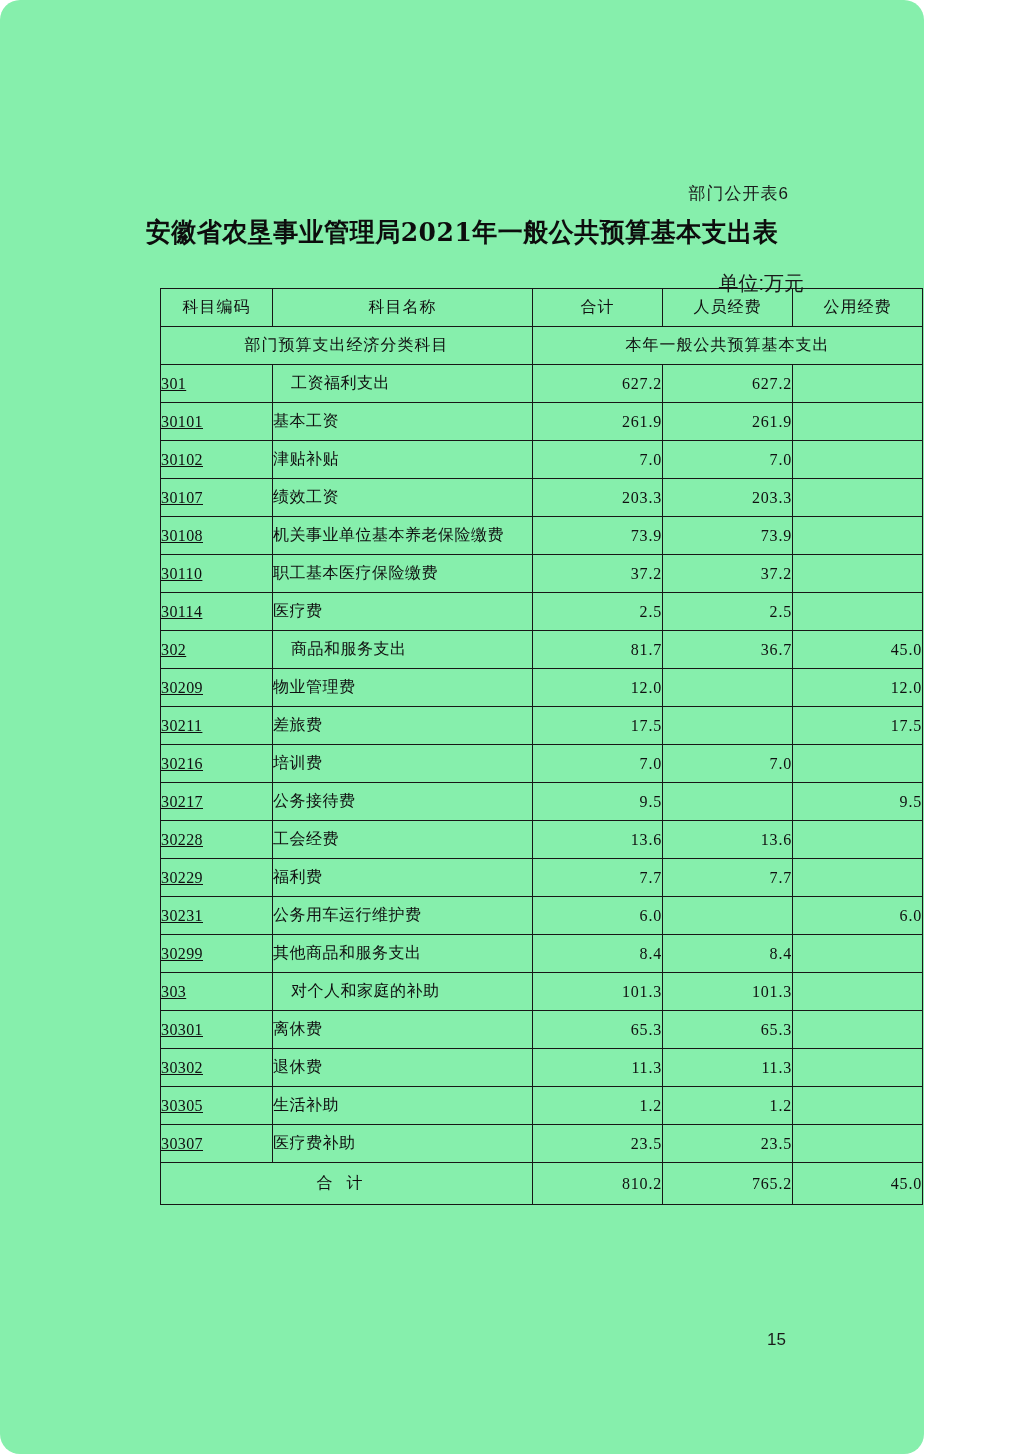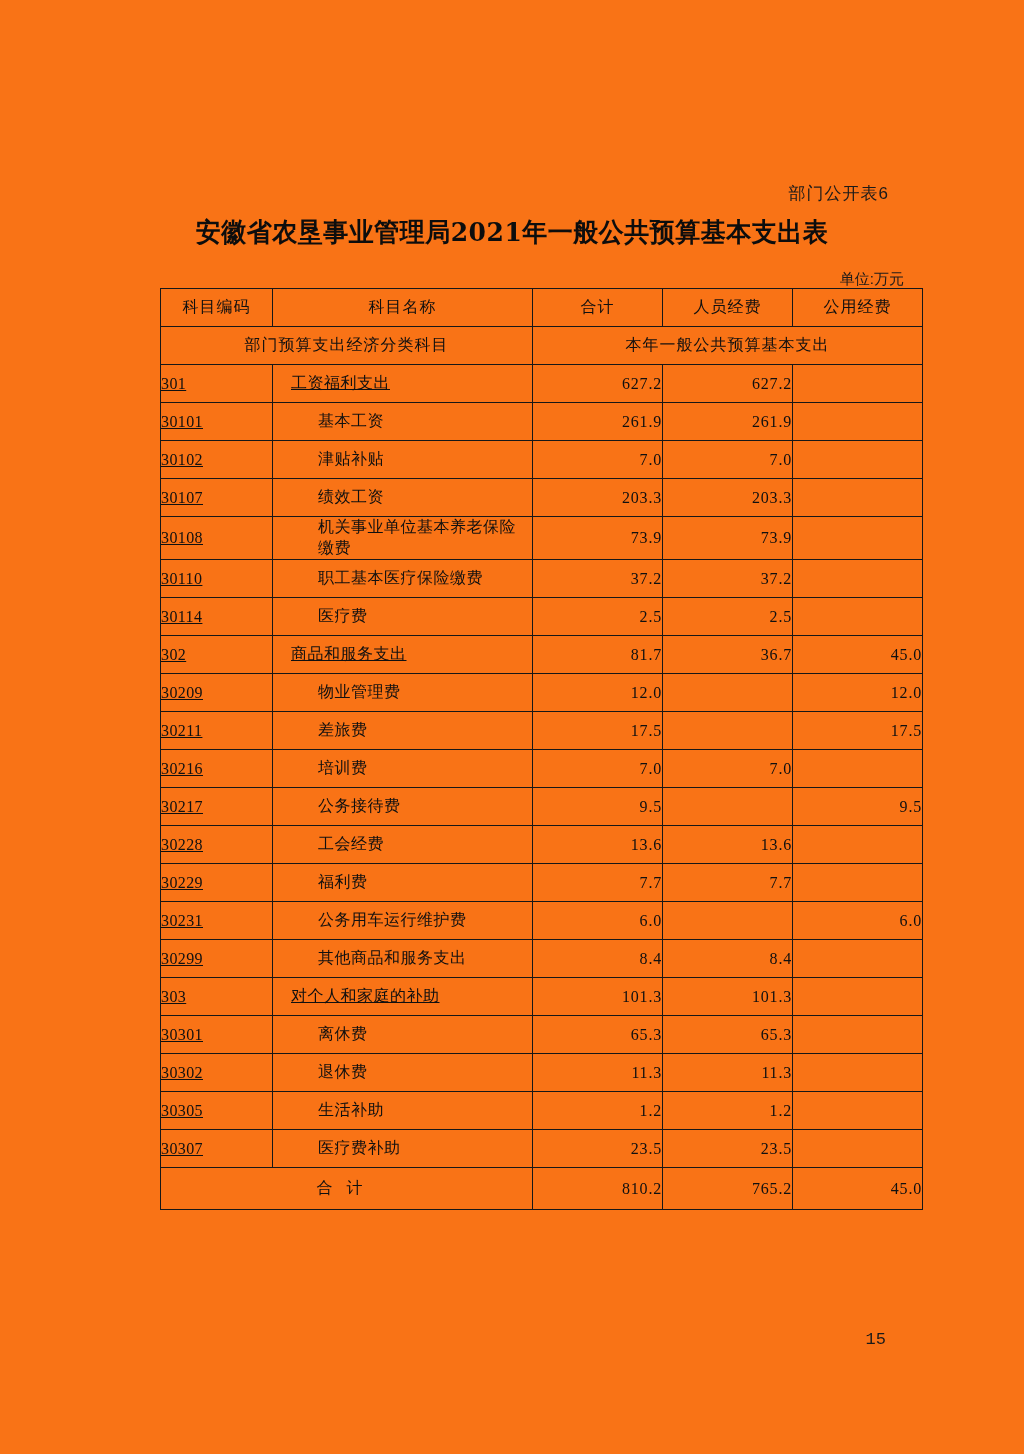--- a/index.html
+++ b/index.html
@@ -11,23 +11,24 @@
     width: 1024px;
     height: 1454px;
     position: relative;
     font-family: "Liberation Serif", "DejaVu Serif", serif;
     color: #101010;
     overflow: hidden;
   }
   .page {
     position: absolute;
     left: 0; top: 0;
-    width: 1024px;
+    width: 924px;
     height: 1454px;
-    background: #f97316;
+    background: #86efac;
+    border-radius: 20px;
   }
   .header-note {
     position: absolute;
     right: 135px;
     top: 182px;
     font-family: "Liberation Sans", "DejaVu Sans", sans-serif;
     font-size: 17px;
     letter-spacing: 1px;
     color: #1a1a1a;
   }
@@ -42,21 +43,21 @@
     font-size: 25px;
     letter-spacing: 0.5px;
     color: #0d0d0d;
     transform: scaleY(1.05);
   }
   .unit-note {
     position: absolute;
     right: 120px;
     top: 270px;
     font-family: "Liberation Sans", "DejaVu Sans", sans-serif;
-    font-size: 15px;
+    font-size: 20px;
     color: #1a1a1a;
   }
   table.budget {
     position: absolute;
     left: 160px;
     top: 288px;
     width: 762px;
     border-collapse: collapse;
     table-layout: fixed;
   }
@@ -89,22 +90,22 @@
     font-size: 17px;
     letter-spacing: 0.4px;
     text-decoration: underline;
   }
   td.name {
     text-align: left;
     font-family: "DejaVu Sans", "Liberation Sans", sans-serif;
     font-size: 16px;
     letter-spacing: 0.5px;
   }
-  td.name.lvl1 { padding-left: 18px; text-decoration: underline; }
-  td.name.lvl2 { padding-left: 45px; }
+  td.name.lvl1 { padding-left: 18px; }
+  td.name.lvl2 { }
   td.num {
     text-align: right;
     padding-right: 30px;
     font-family: "Liberation Serif", serif;
     font-size: 17px;
     letter-spacing: 0.8px;
   }
   tr.total td {
     height: 41px;
   }
@@ -113,21 +114,21 @@
     font-family: "DejaVu Sans", "Liberation Sans", sans-serif;
     font-weight: bold;
     font-size: 18px;
     letter-spacing: 14px;
     padding-left: 14px;
   }
   .page-number {
     position: absolute;
     right: 138px;
     top: 1330px;
-    font-family: Liberation Mono, monospace;
+    font-family: Liberation Sans, sans-serif;
     font-size: 17px;
     color: #1a1a1a;
   }
 </style>
 </head>
 <body>
 
 <div class="page">
 
   <div class="header-note">部门公开表6</div>

